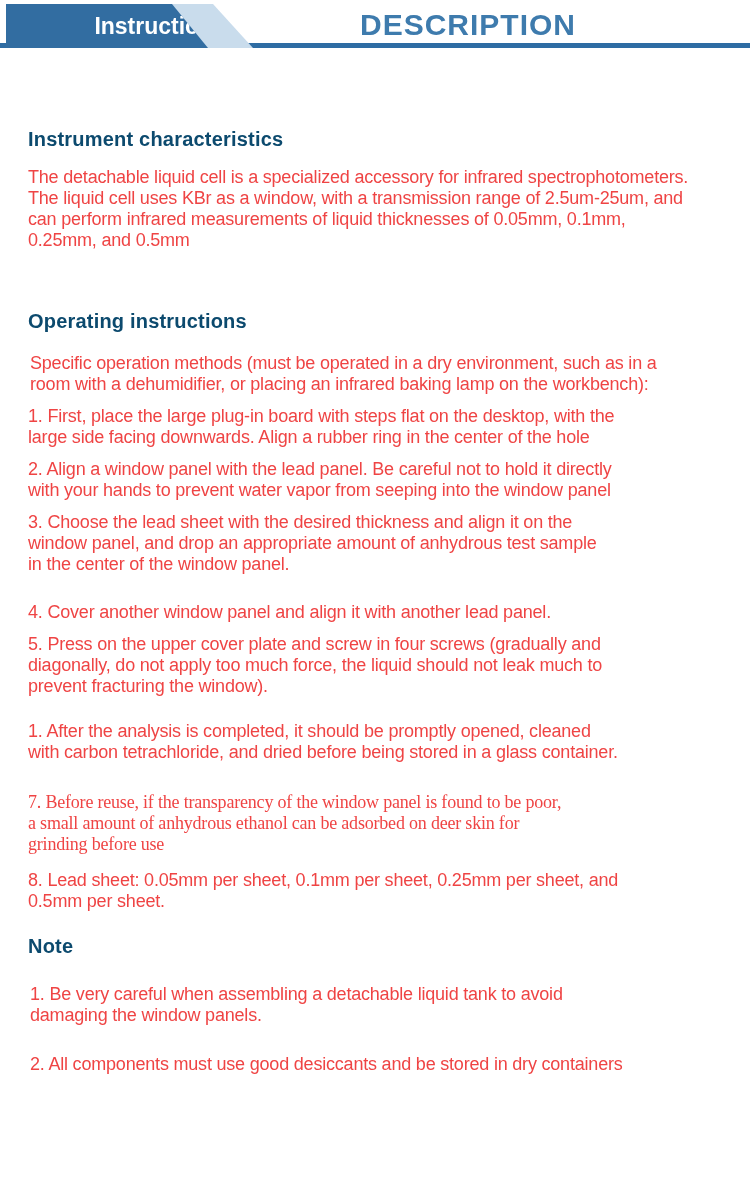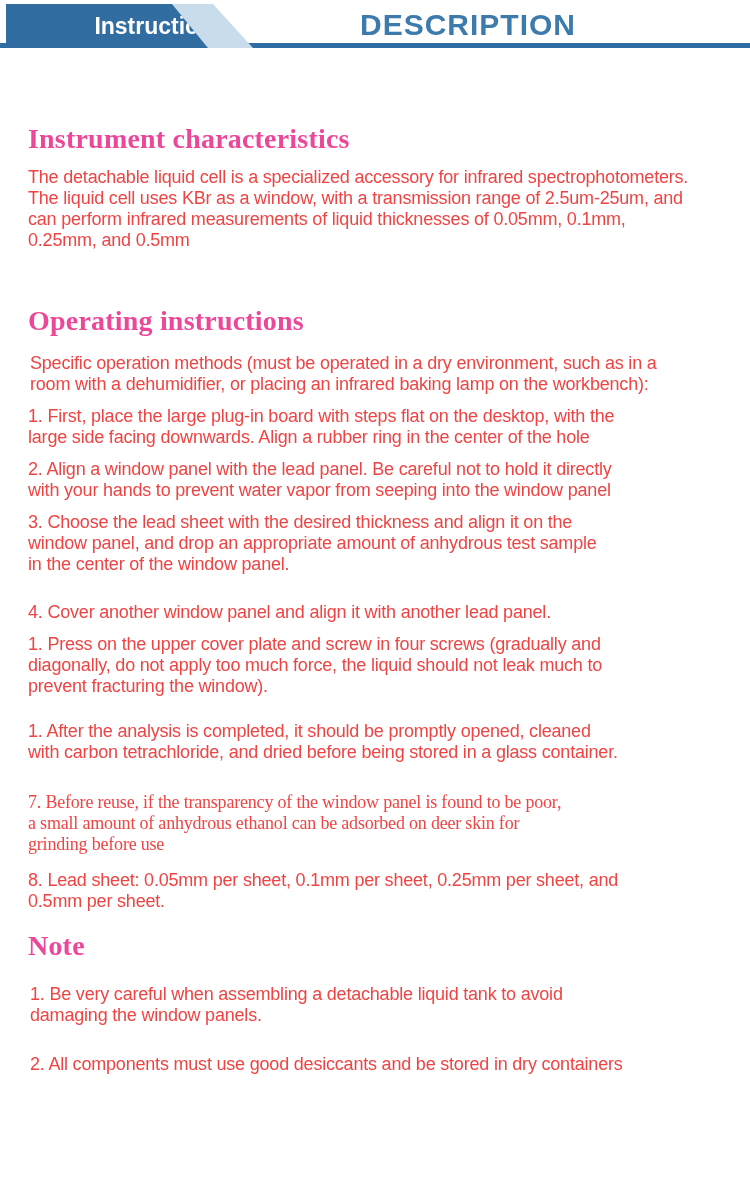--- a/index.html
+++ b/index.html
@@ -25,22 +25,22 @@
     display:block;padding-left:9px;line-height:44px;
     color:#ffffff;font-weight:bold;font-size:23px;letter-spacing:0px;
   }
   .page-title{
     position:absolute;left:360px;top:8px;
     color:#3e7bad;font-weight:bold;font-size:30px;letter-spacing:1px;
   }
   
   .main{padding:0 8px 0 28px;}
   h2{
-    font-family:Liberation Serif, serif;
-    font-size:28px;font-weight:bold;color:#ec4899;
+    font-family:Liberation Sans, sans-serif;
+    font-size:20px;font-weight:bold;color:#0c4a6e;
     letter-spacing:0.2px;line-height:32px;
   }
   .h-instrument{margin:74px 0 12px 0;}
   .h-operating{margin:54px 0 16px 0;}
   .h-note{margin:18px 0 0 0;}
   p{
     margin:0;font-size:18px;line-height:21px;letter-spacing:-0.2px;
     white-space:pre-line;color:#ef4444;
   }
   .intro{margin:0 0 0 2px;}
@@ -77,21 +77,21 @@
 room with a dehumidifier, or placing an infrared baking lamp on the workbench):</p>
 
   <p class="step">1. First, place the large plug-in board with steps flat on the desktop, with the
 large side facing downwards. Align a rubber ring in the center of the hole</p>
   <p class="step">2. Align a window panel with the lead panel. Be careful not to hold it directly
 with your hands to prevent water vapor from seeping into the window panel</p>
   <p class="step">3. Choose the lead sheet with the desired thickness and align it on the
 window panel, and drop an appropriate amount of anhydrous test sample
 in the center of the window panel.</p>
   <p class="step step-4">4. Cover another window panel and align it with another lead panel.</p>
-  <p class="step">1. Press on the upper cover plate and screw in four screws (gradually and
+  <p class="step">5. Press on the upper cover plate and screw in four screws (gradually and
 diagonally, do not apply too much force, the liquid should not leak much to
 prevent fracturing the window).</p>
   <p class="step step-6">1. After the analysis is completed, it should be promptly opened, cleaned
 with carbon tetrachloride, and dried before being stored in a glass container.</p>
   <p class="step step-7">7. Before reuse, if the transparency of the window panel is found to be poor,
 a small amount of anhydrous ethanol can be adsorbed on deer skin for
 grinding before use</p>
   <p class="step step-8">8. Lead sheet: 0.05mm per sheet, 0.1mm per sheet, 0.25mm per sheet, and
 0.5mm per sheet.</p>
 

